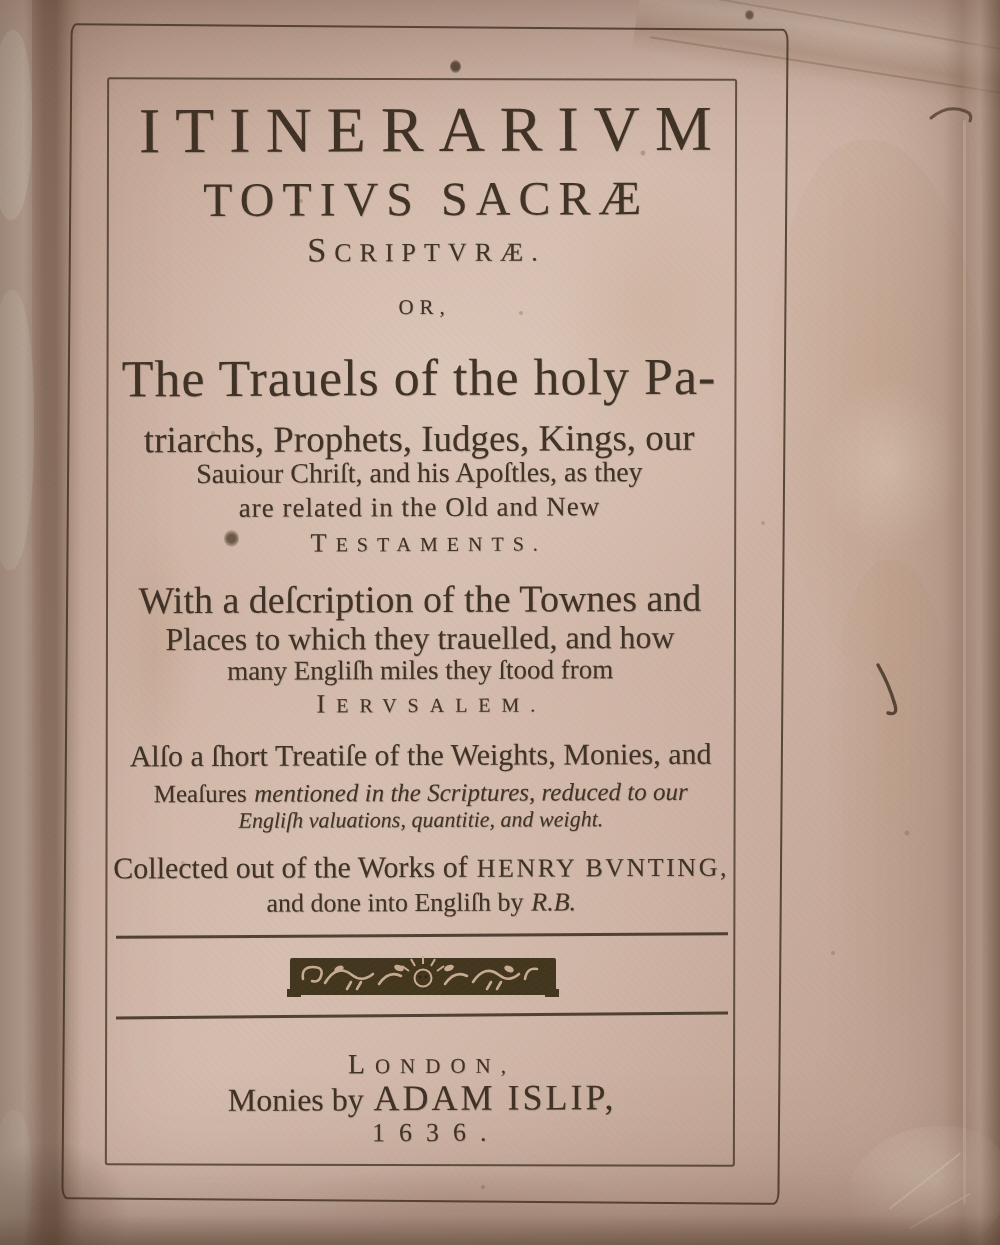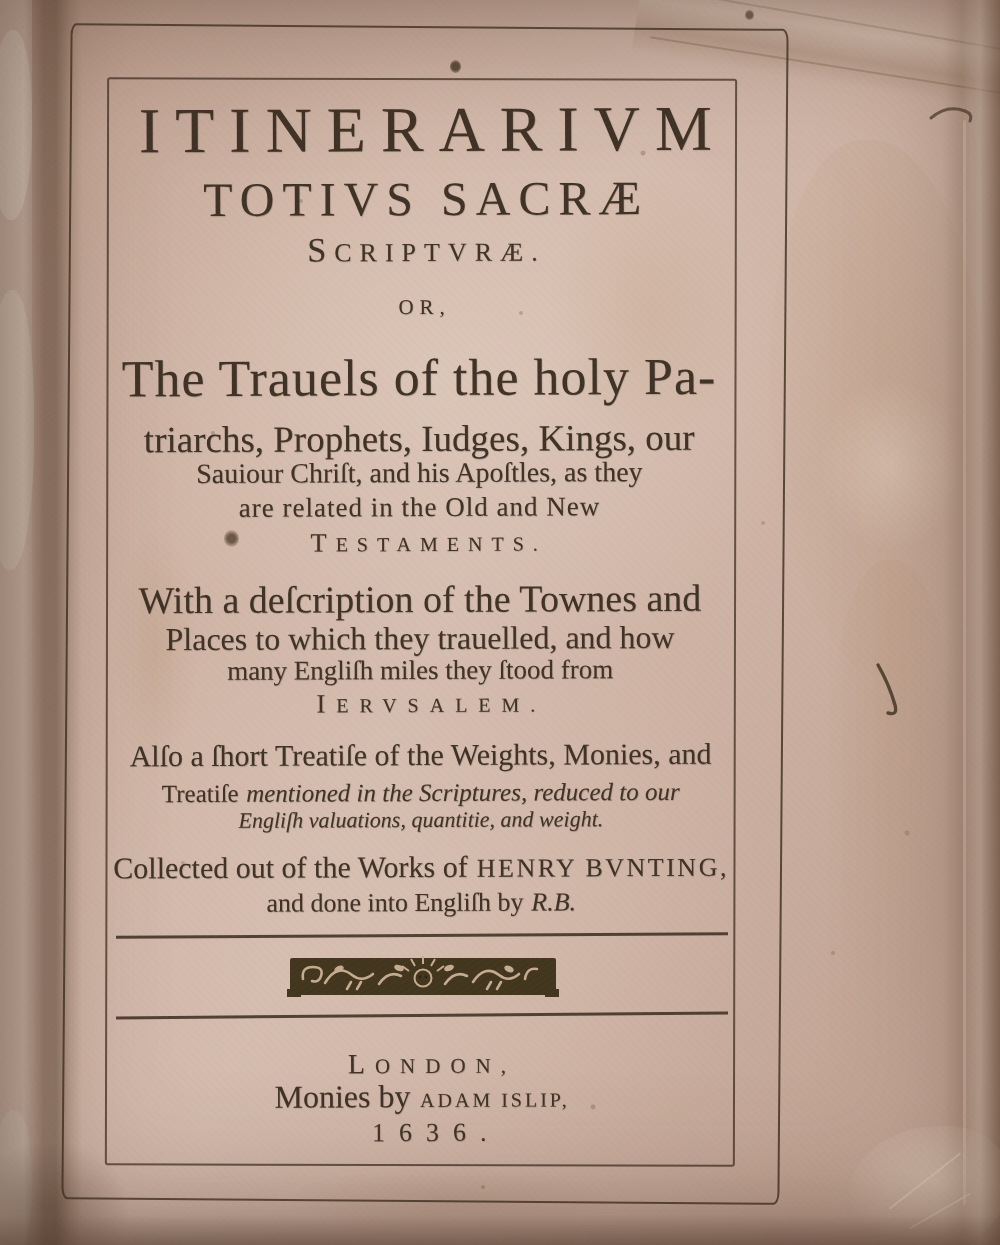--- a/index.html
+++ b/index.html
@@ -141,21 +141,21 @@
     <div class="tline" style="top:493px;font-size:27px;letter-spacing:1px;">are related in the Old and New</div>
     <div class="tline titling" style="top:528px;font-size:20px;letter-spacing:9px;padding-left:9px;">TESTAMENTS.</div>
 
     <div class="tline" style="top:579px;font-size:38px;">With a deſcription of the Townes and</div>
     <div class="tline" style="top:621px;font-size:32px;">Places to which they trauelled, and how</div>
     <div class="tline" style="top:656px;font-size:27px;">many Engliſh miles they ſtood from</div>
     <div class="tline titling" style="top:689px;font-size:20px;letter-spacing:11px;padding-left:11px;">IERVSALEM.</div>
 
     <div class="tline" style="top:739px;font-size:30px;">Alſo a ſhort Treatiſe of the Weights, Monies, and</div>
     <div class="tline" style="top:779px;font-size:25px;">
-      <span class="pre">Treatiſe</span><span class="it">mentioned in the Scriptures, reduced to our</span>
+      <span class="pre">Meaſures</span><span class="it">mentioned in the Scriptures, reduced to our</span>
     </div>
     <div class="tline it" style="top:808px;font-size:22px;">Engliſh valuations, quantitie, and weight.</div>
 
     <div class="tline" style="top:851px;font-size:30px;">
       <span class="pre">Collected out of the Works of</span><span class="capsname" style="font-size:26px;">HENRY BVNTING,</span>
     </div>
     <div class="tline" style="top:889px;font-size:26px;">
       <span class="pre">and done into Engliſh by</span><span class="it">R.B.</span>
     </div>
 
@@ -190,19 +190,19 @@
       <circle cx="133" cy="26" r="1.4"></circle>
       <circle cx="139" cy="26" r="1.4"></circle>
     </g>
   </svg>
 
   <div style="position:absolute;left:116px;top:1014px;width:612px;height:2.5px;background:rgba(58,44,30,.85);transform:rotate(-.45deg);"></div>
 
   <div id="imprint" style="position:absolute;left:108px;top:0;width:624px;height:1245px;color:#3f3226;transform:rotate(-.25deg);">
     <div class="tline titling" style="top:1049px;font-size:21px;letter-spacing:10px;padding-left:10px;">LONDON,</div>
     <div class="tline" style="top:1079px;font-size:32px;">
-      <span class="pre">Monies by</span><span class="capsname" style="font-size:20px;letter-spacing:3px;">ADAM ISLIP,</span>
+      <span class="pre">Monies by</span><span class="capsname" style="font-size:36px;letter-spacing:3px;">ADAM ISLIP,</span>
     </div>
     <div class="tline" style="top:1119px;font-size:26px;letter-spacing:14px;padding-left:14px;">1636.</div>
   </div>
 
   <div class="grain"></div>
 </div>
 
 </body></html>

